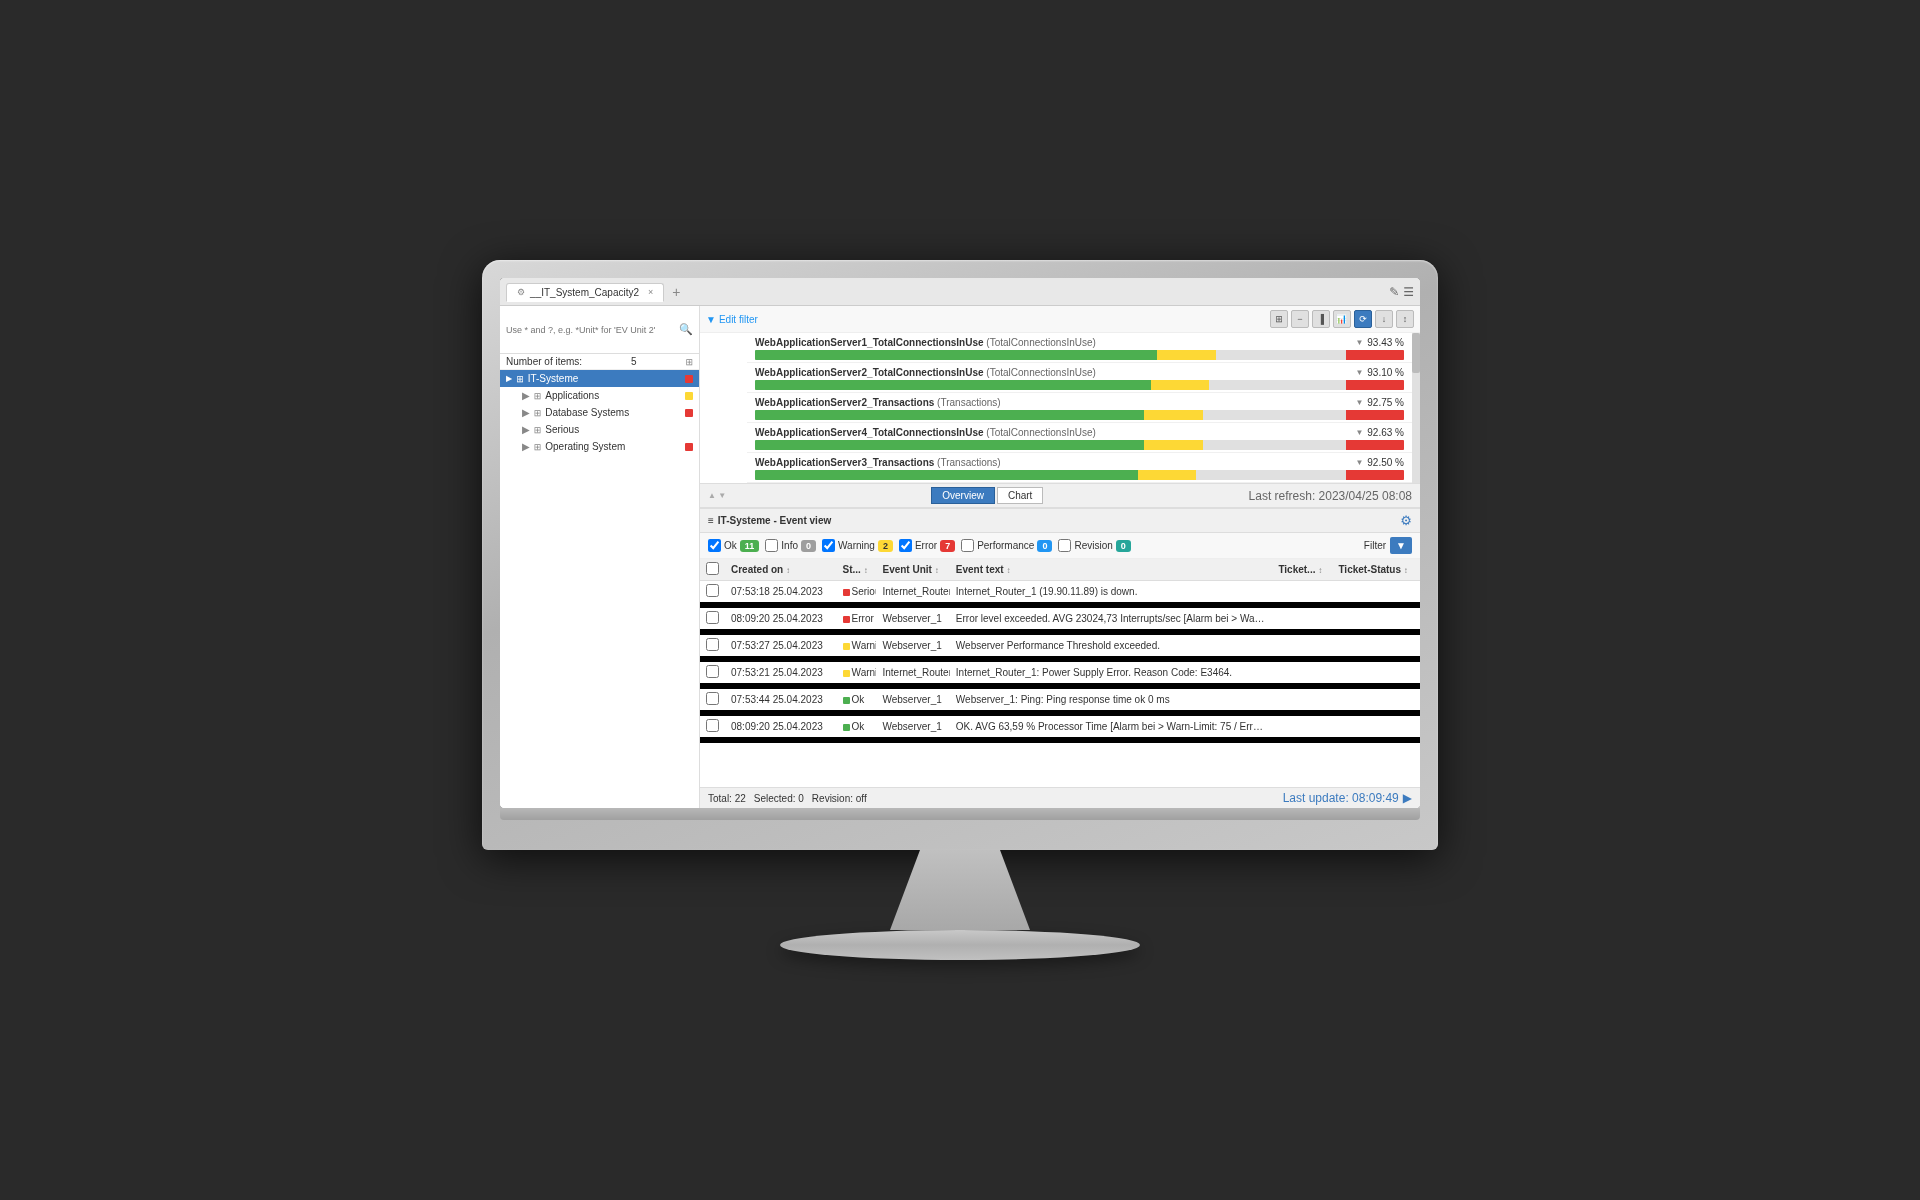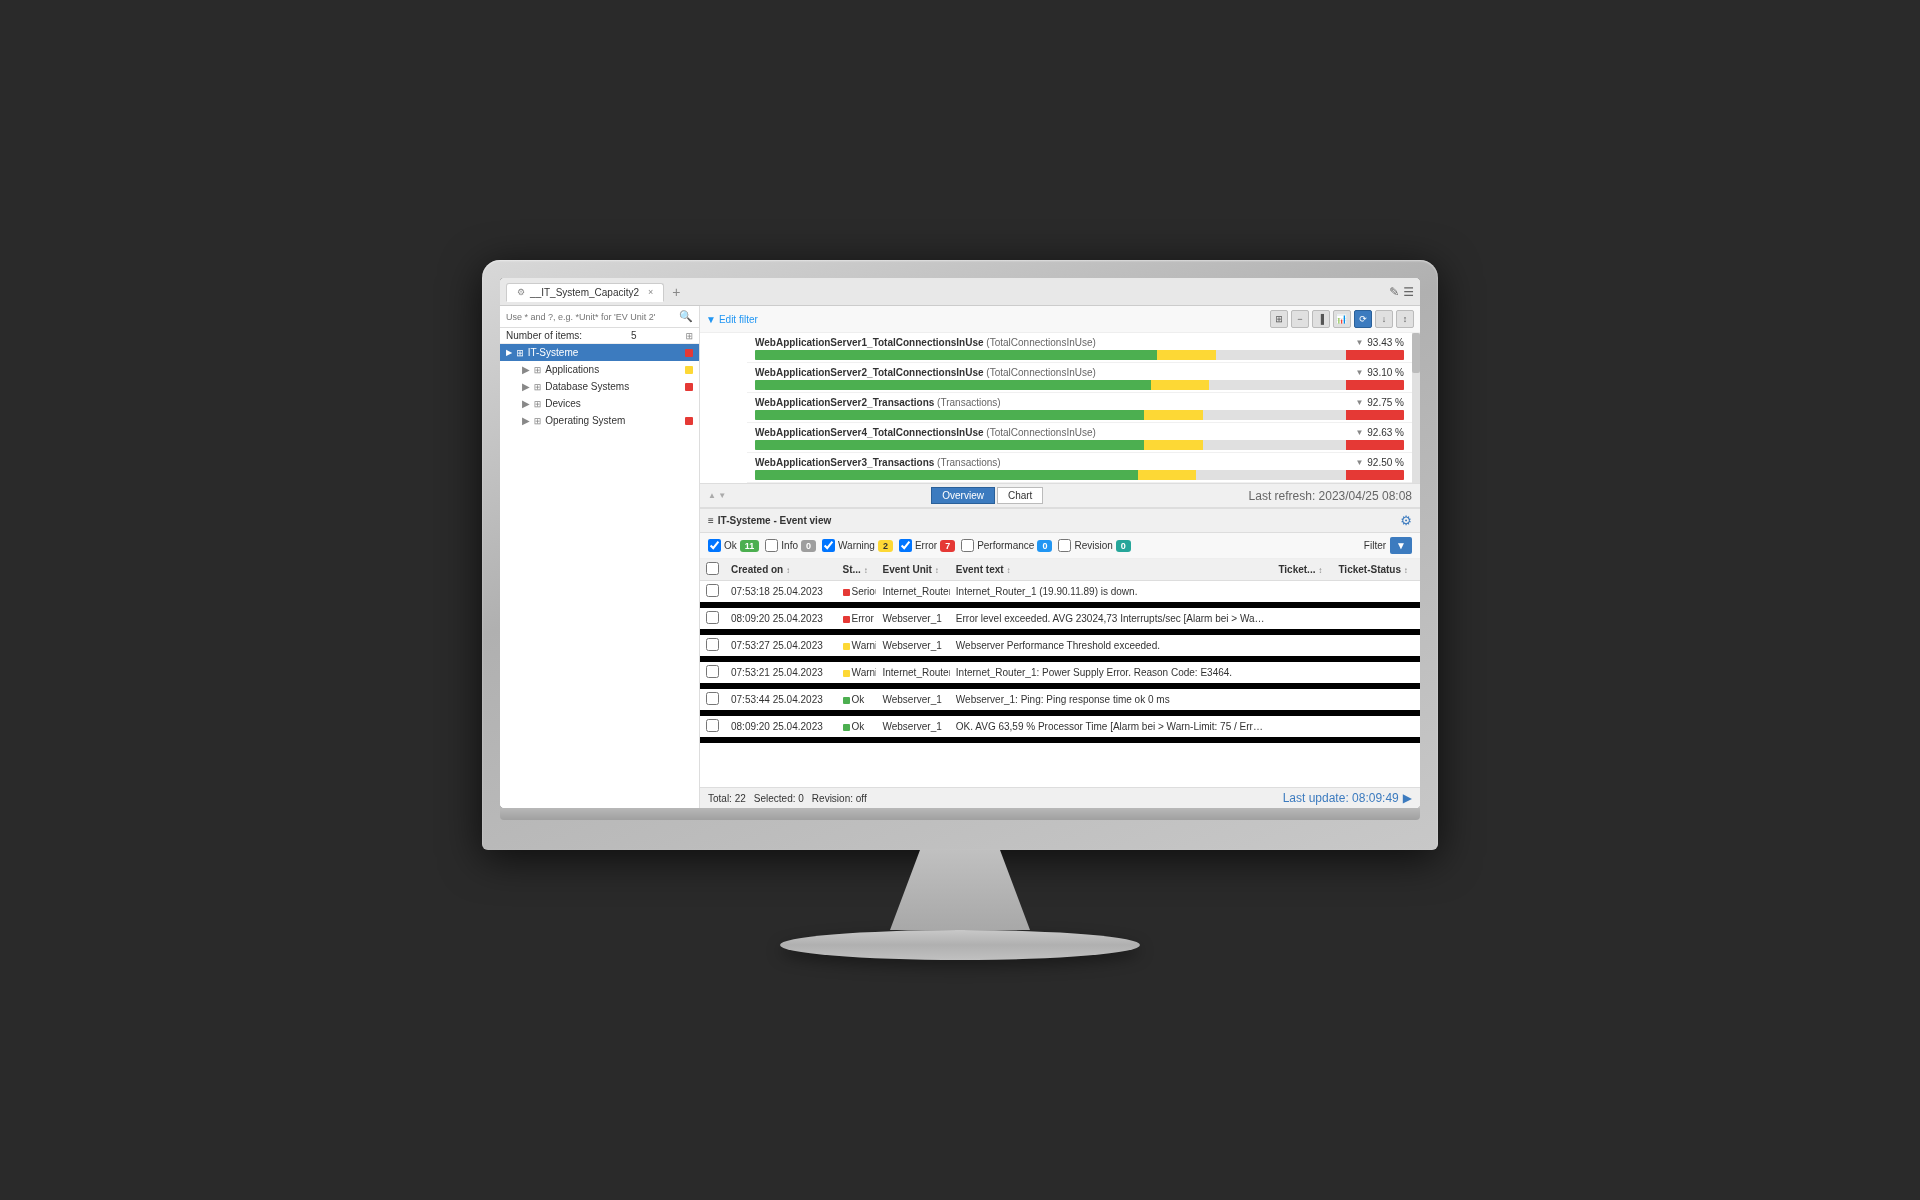--- a/index.html
+++ b/index.html
@@ -115,21 +115,21 @@
     
     .sidebar {
       width: 200px;
       background: #fff;
       border-right: 1px solid #ddd;
       display: flex;
       flex-direction: column;
       flex-shrink: 0;
     }
     .search-bar {
-      padding: 4px 6px;
+      padding: 17px 6px;
       border-bottom: 1px solid #ddd;
       display: flex;
       align-items: center;
       gap: 16px;
     }
     .search-bar input {
       flex: 1;
       border: none;
       outline: none;
       font-size: 10px;
@@ -515,21 +515,21 @@
             <div class="child-item">
               <span class="expand-icon" style="color:#888;">▶</span>
               <span style="font-size:9px; color:#888;">⊞</span>
               <span>Database Systems</span>
               <span class="status-dot dot-red" style="margin-left:auto;"></span>
             </div>
 
             <div class="child-item">
               <span class="expand-icon" style="color:#888;">▶</span>
               <span style="font-size:9px; color:#888;">⊞</span>
-              <span>Devices</span>
+              <span>Serious</span>
             </div>
 
             <div class="child-item">
               <span class="expand-icon" style="color:#888;">▶</span>
               <span style="font-size:9px; color:#888;">⊞</span>
               <span>Operating System</span>
               <span class="status-dot dot-red" style="margin-left:auto;"></span>
             </div>
           </div>
 

